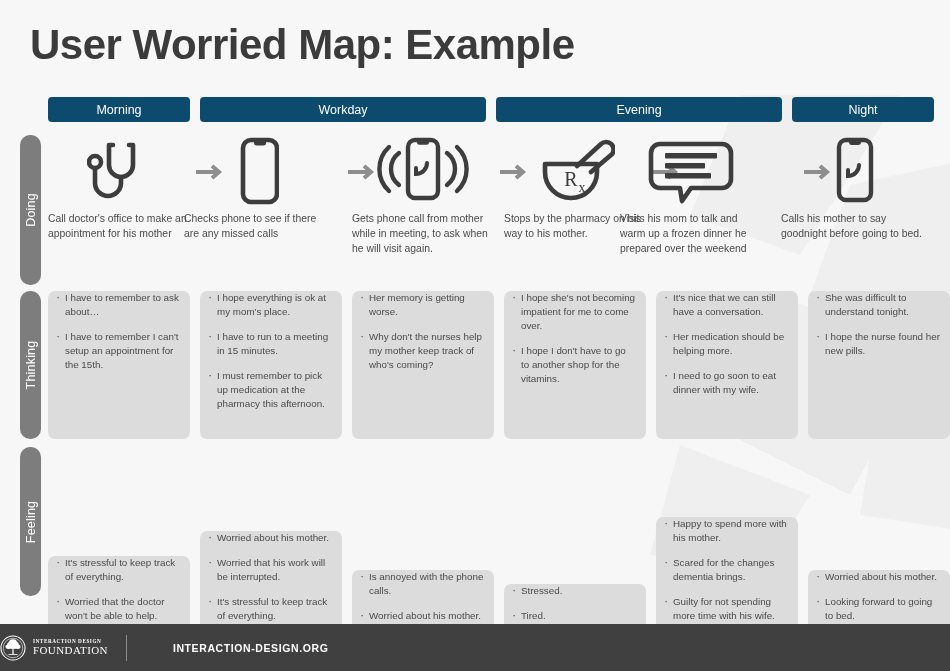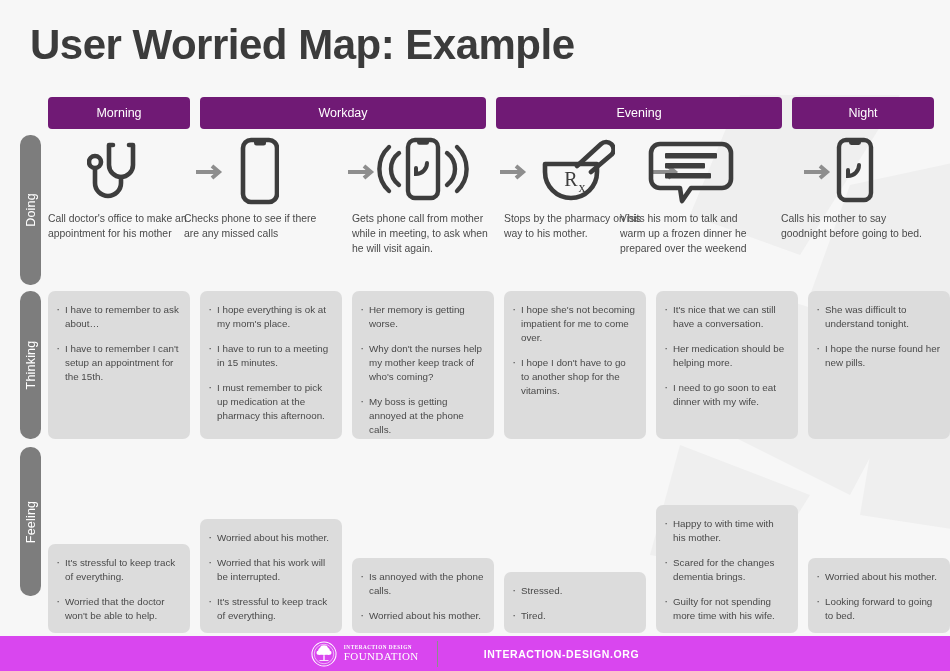--- a/index.html
+++ b/index.html
@@ -50,28 +50,28 @@
     position: absolute;
     left: 48px;
     top: 97px;
     width: 890px;
     height: 26px;
     display: flex;
     gap: 10px;
     z-index: 2;
   }
   .phase {
-    background: #701a75;
+    background: #0c4a6e;
     color: #ffffff;
     border-radius: 4px;
     font-size: 12.5px;
     display: flex;
     align-items: center;
     justify-content: center;
-    height: 32px;
+    height: 25px;
     box-sizing: border-box;
   }
   .phase.morning  { flex: 0 0 142px; }
   .phase.workday  { flex: 0 0 286px; }
   .phase.evening  { flex: 0 0 286px; }
   .phase.night    { flex: 0 0 142px; }
 
   .rowlabel {
     position: absolute;
     left: 20px;
@@ -141,21 +141,21 @@
     z-index: 2;
   }
   .card-row.thinking { top: 291px; height: 148px; }
   .card-row.feeling  { top: 447px; height: 186px; align-items: flex-end; }
 
   .card {
     flex: 0 0 142px;
     background: #dcdcdc;
     border-radius: 7px;
     box-sizing: border-box;
-    padding: 12px 10px 10px 8px;
+    padding: 0 10px 10px 8px;
   }
   .card ul {
     margin: 0;
     padding: 0;
     list-style: none;
   }
   .card li {
     position: relative;
     padding-left: 9px;
     font-size: 9.8px;
@@ -173,25 +173,24 @@
     line-height: 1.1;
     color: #5a5a5a;
   }
 
   
   .footer {
     position: absolute;
     left: 0;
     bottom: 0;
     width: 950px;
-    height: 35px;
-    background: #d946ef;
-    display: flex;
-    align-items: center;
-    justify-content: center;
+    height: 47px;
+    background: #404040;
+    display: flex;
+    align-items: center;
     z-index: 3;
   }
   .footer-inner {
     display: flex;
     align-items: center;
     gap: 12px;
   }
   .idf-logo {
     display: flex;
     align-items: center;
@@ -386,21 +385,20 @@
         <ul>
           <li>I hope everything is ok at my mom's place.</li>
           <li>I have to run to a meeting in 15 minutes.</li>
           <li>I must remember to pick up medication at the pharmacy this afternoon.</li>
         </ul>
       </div>
     <div class="card">
         <ul>
           <li>Her memory is getting worse.</li>
           <li>Why don't the nurses help my mother keep track of who's coming?</li>
-          <li>My boss is getting annoyed at the phone calls.</li>
         </ul>
       </div>
     <div class="card">
         <ul>
           <li>I hope she's not becoming impatient for me to come over.</li>
           <li>I hope I don't have to go to another shop for the vitamins.</li>
         </ul>
       </div>
     <div class="card">
         <ul>
@@ -438,21 +436,21 @@
         </ul>
       </div>
     <div class="card">
         <ul>
           <li>Stressed.</li>
           <li>Tired.</li>
         </ul>
       </div>
     <div class="card">
         <ul>
-          <li>Happy to with time with his mother.</li>
+          <li>Happy to spend more with his mother.</li>
           <li>Scared for the changes dementia brings.</li>
           <li>Guilty for not spending more time with his wife.</li>
         </ul>
       </div>
     <div class="card">
         <ul>
           <li>Worried about his mother.</li>
           <li>Looking forward to going to bed.</li>
         </ul>
       </div>

